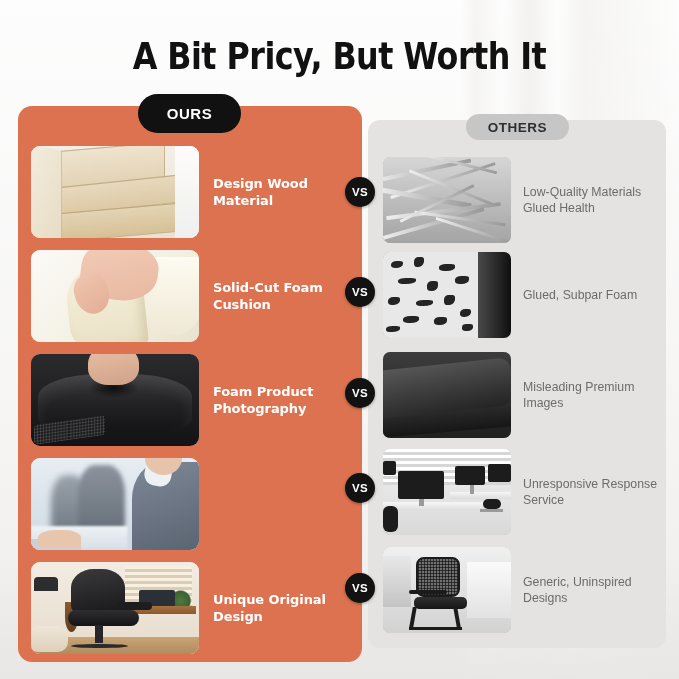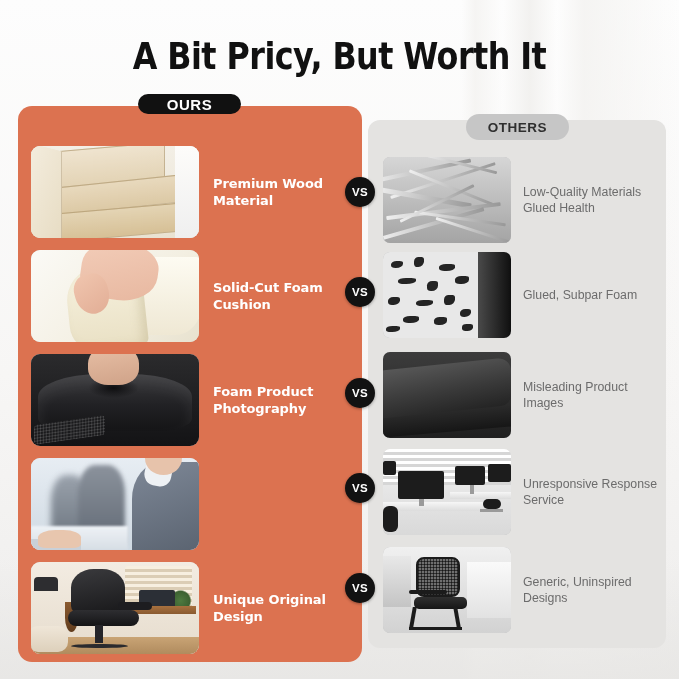--- a/index.html
+++ b/index.html
@@ -53,21 +53,21 @@
   }
 
   
   .badge {
     position:absolute;
     display:flex; align-items:center; justify-content:center;
     font-weight:bold;
     border-radius:999px;
   }
   .badge-ours {
-    left:138px; top:94px; width:103px; height:20px;
+    left:138px; top:94px; width:103px; height:39px;
     background:#111111; color:#ffffff;
     font-size:15px; letter-spacing:.6px;
     z-index:5;
   }
   .badge-others {
     left:466px; top:114px; width:103px; height:26px;
     background:#C6C6C6; color:#2f2f2f;
     font-size:13.5px; letter-spacing:.5px;
     z-index:5;
   }
@@ -281,21 +281,21 @@
 <div class="row-ours" style="top:144px">
   <div class="thumb-ours">
     <div class="ph wood">
       <div class="plank p1"></div>
         <div class="plank p2"></div>
         <div class="plank p3"></div>
       <div class="edge"></div>
         <div class="right"></div>
     </div>
   </div>
-  <div class="label-ours">Premium Wood Material</div>
+  <div class="label-ours">Design Wood Material</div>
 </div>
 
 <div class="row-ours" style="top:248px">
   <div class="thumb-ours">
     <div class="ph foam">
       <div class="block"></div>
         <div class="sheet"></div>
         <div class="hand"></div>
         <div class="finger"></div>
     </div>
@@ -398,21 +398,21 @@
   <div class="label-others">Glued, Subpar Foam</div>
 </div>
 
 <div class="row-others" style="top:350px">
   <div class="thumb-others gs">
     <div class="ph pad">
         <div class="side"></div>
         <div class="top"></div>
       </div>
   </div>
-  <div class="label-others">Misleading Product Images</div>
+  <div class="label-others">Misleading Premium Images</div>
 </div>
 
 <div class="row-others" style="top:447px">
   <div class="thumb-others gs">
     <div class="ph office">
       <div class="blinds"></div>
       <div class="deskO" style="left:0;top:62%;width:78%;height:10%"></div>
       <div class="deskO" style="left:52%;top:50%;width:48%;height:8%"></div>
       <div class="mon" style="left:12%;top:26%;width:36%;height:32%"></div>
       <div class="stand" style="left:28%;top:58%;width:4%;height:8%"></div>

